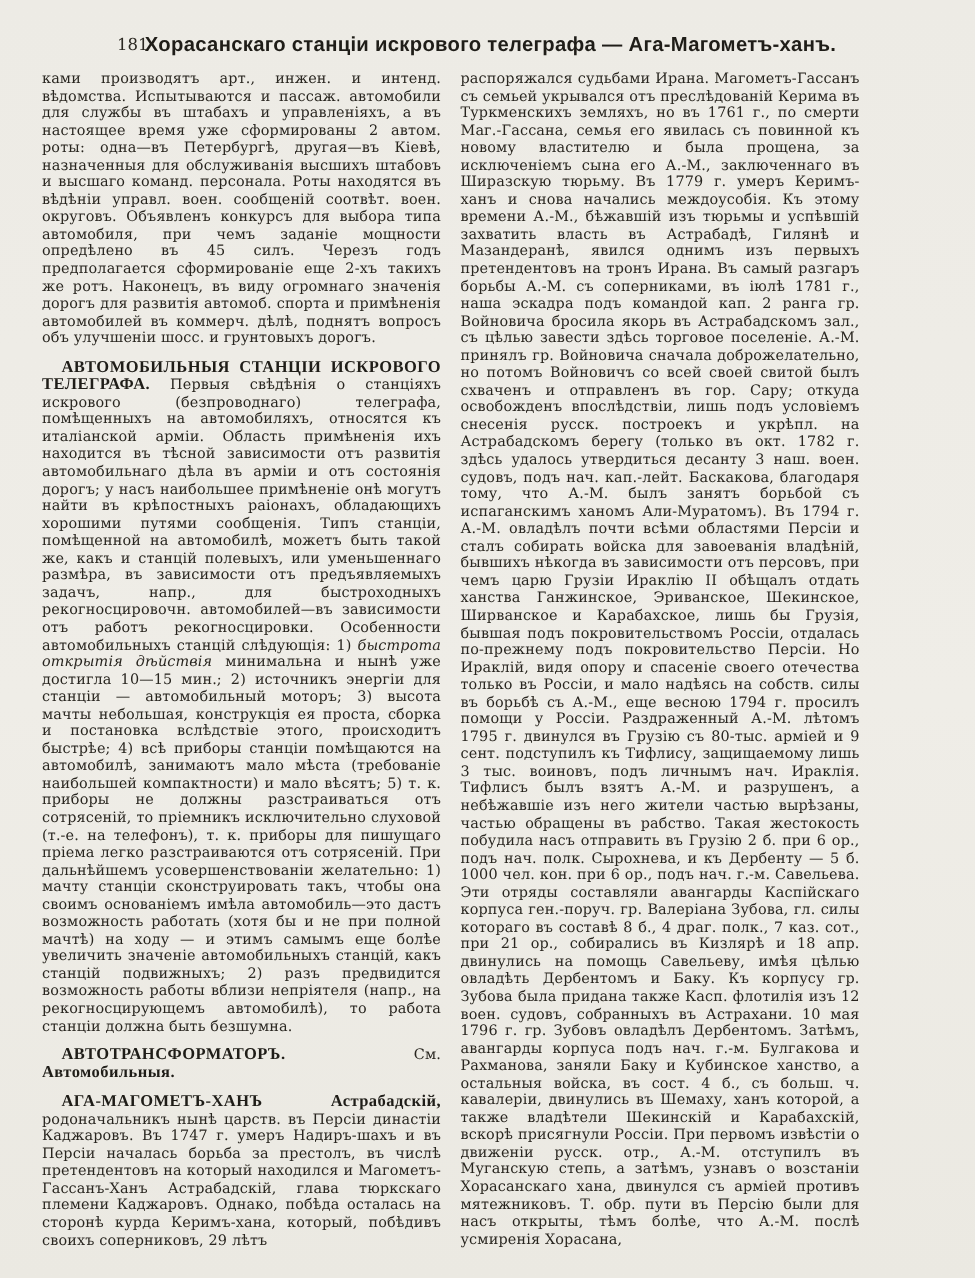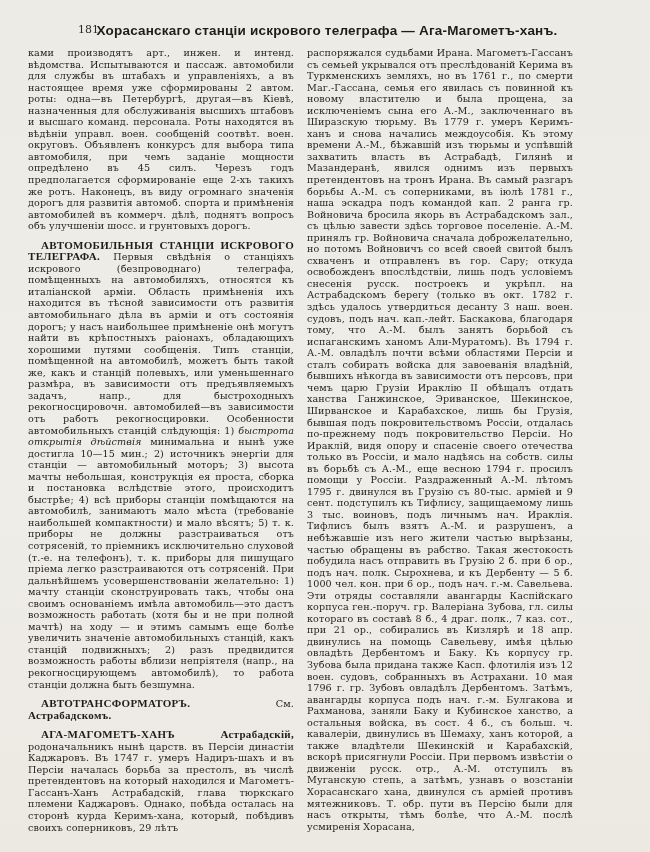--- a/index.html
+++ b/index.html
@@ -74,21 +74,21 @@
     <span class="running-title">Хорасанскаго станціи искрового телеграфа — Ага-Магометъ-ханъ.</span>
   </div>
 
   <div class="columns">
 
     <div class="col">
       <p class="cont"><span>ками производятъ арт., инжен. и интенд. вѣдомства. Испытываются и пассаж. автомобили для службы въ штабахъ и управленіяхъ, а въ настоящее время уже сформированы 2 автом. роты: одна—въ Петербургѣ, другая—въ Кіевѣ, назначенныя для обслуживанія высшихъ штабовъ и высшаго команд. персонала. Роты находятся въ вѣдѣніи управл. воен. сообщеній соотвѣт. воен. округовъ. Объявленъ конкурсъ для выбора типа автомобиля, при чемъ заданіе мощности опредѣлено въ 45 силъ. Черезъ годъ предполагается сформированіе еще 2-хъ такихъ же ротъ. Наконецъ, въ виду огромнаго значенія дорогъ для развитія автомоб. спорта и примѣненія автомобилей въ коммерч. дѣлѣ, поднятъ вопросъ объ улучшеніи шосс. и грунтовыхъ дорогъ.</span></p>
 
       <p class="entry"><span class="headword">АВТОМОБИЛЬНЫЯ СТАНЦІИ ИСКРОВОГО ТЕЛЕГРАФА.</span><span> Первыя свѣдѣнія о станціяхъ искрового (безпроводнаго) телеграфа, помѣщенныхъ на автомобиляхъ, относятся къ италіанской арміи. Область примѣненія ихъ находится въ тѣсной зависимости отъ развитія автомобильнаго дѣла въ арміи и отъ состоянія дорогъ; у насъ наибольшее примѣненіе онѣ могутъ найти въ крѣпостныхъ раіонахъ, обладающихъ хорошими путями сообщенія. Типъ станціи, помѣщенной на автомобилѣ, можетъ быть такой же, какъ и станцій полевыхъ, или уменьшеннаго размѣра, въ зависимости отъ предъявляемыхъ задачъ, напр., для быстроходныхъ рекогносцировочн. автомобилей—въ зависимости отъ работъ рекогносцировки. Особенности автомобильныхъ станцій слѣдующія: 1) </span><span class="ital">быстрота открытія дѣйствія</span><span> минимальна и нынѣ уже достигла 10—15 мин.; 2) источникъ энергіи для станціи — автомобильный моторъ; 3) высота мачты небольшая, конструкція ея проста, сборка и постановка вслѣдствіе этого, происходитъ быстрѣе; 4) всѣ приборы станціи помѣщаются на автомобилѣ, занимаютъ мало мѣста (требованіе наибольшей компактности) и мало вѣсятъ; 5) т. к. приборы не должны разстраиваться отъ сотрясеній, то пріемникъ исключительно слуховой (т.-е. на телефонъ), т. к. приборы для пишущаго пріема легко разстраиваются отъ сотрясеній. При дальнѣйшемъ усовершенствованіи желательно: 1) мачту станціи сконструировать такъ, чтобы она своимъ основаніемъ имѣла автомобиль—это дастъ возможность работать (хотя бы и не при полной мачтѣ) на ходу — и этимъ самымъ еще болѣе увеличить значеніе автомобильныхъ станцій, какъ станцій подвижныхъ; 2) разъ предвидится возможность работы вблизи непріятеля (напр., на рекогносцирующемъ автомобилѣ), то работа станціи должна быть безшумна.</span></p>
 
-      <p class="entry"><span class="headword">АВТОТРАНСФОРМАТОРЪ.</span><span> См. </span><span class="headword">Астрабадскомъ.</span></p>
+      <p class="entry"><span class="headword">АВТОТРАНСФОРМАТОРЪ.</span><span> См. </span><span class="headword">Автомобильныя.</span></p>
 
       <p class="entry"><span class="headword">АГА-МАГОМЕТЪ-ХАНЪ Астрабадскій,</span><span> родоначальникъ нынѣ царств. въ Персіи династіи Каджаровъ. Въ 1747 г. умеръ Надиръ-шахъ и въ Персіи началась борьба за престолъ, въ числѣ претендентовъ на который находился и Магометъ-Гассанъ-Ханъ Астрабадскій, глава тюркскаго племени Каджаровъ. Однако, побѣда осталась на сторонѣ курда Керимъ-хана, который, побѣдивъ своихъ соперниковъ, 29 лѣтъ</span></p>
     </div>
 
     <div class="col">
       <p class="cont"><span>распоряжался судьбами Ирана. Магометъ-Гассанъ съ семьей укрывался отъ преслѣдованій Керима въ Туркменскихъ земляхъ, но въ 1761 г., по смерти Маг.-Гассана, семья его явилась съ повинной къ новому властителю и была прощена, за исключеніемъ сына его А.-М., заключеннаго въ Ширазскую тюрьму. Въ 1779 г. умеръ Керимъ-ханъ и снова начались междоусобія. Къ этому времени А.-М., бѣжавшій изъ тюрьмы и успѣвшій захватить власть въ Астрабадѣ, Гилянѣ и Мазандеранѣ, явился однимъ изъ первыхъ претендентовъ на тронъ Ирана. Въ самый разгаръ борьбы А.-М. съ соперниками, въ іюлѣ 1781 г., наша эскадра подъ командой кап. 2 ранга гр. Войновича бросила якорь въ Астрабадскомъ зал., съ цѣлью завести здѣсь торговое поселеніе. А.-М. принялъ гр. Войновича сначала доброжелательно, но потомъ Войновичъ со всей своей свитой былъ схваченъ и отправленъ въ гор. Сару; откуда освобожденъ впослѣдствіи, лишь подъ условіемъ снесенія русск. построекъ и укрѣпл. на Астрабадскомъ берегу (только въ окт. 1782 г. здѣсь удалось утвердиться десанту 3 наш. воен. судовъ, подъ нач. кап.-лейт. Баскакова, благодаря тому, что А.-М. былъ занятъ борьбой съ испаганскимъ ханомъ Али-Муратомъ). Въ 1794 г. А.-М. овладѣлъ почти всѣми областями Персіи и сталъ собирать войска для завоеванія владѣній, бывшихъ нѣкогда въ зависимости отъ персовъ, при чемъ царю Грузіи Ираклію II обѣщалъ отдать ханства Ганжинское, Эриванское, Шекинское, Ширванское и Карабахское, лишь бы Грузія, бывшая подъ покровительствомъ Россіи, отдалась по-прежнему подъ покровительство Персіи. Но Ираклій, видя опору и спасеніе своего отечества только въ Россіи, и мало надѣясь на собств. силы въ борьбѣ съ А.-М., еще весною 1794 г. просилъ помощи у Россіи. Раздраженный А.-М. лѣтомъ 1795 г. двинулся въ Грузію съ 80-тыс. арміей и 9 сент. подступилъ къ Тифлису, защищаемому лишь 3 тыс. воиновъ, подъ личнымъ нач. Ираклія. Тифлисъ былъ взятъ А.-М. и разрушенъ, а небѣжавшіе изъ него жители частью вырѣзаны, частью обращены въ рабство. Такая жестокость побудила насъ отправить въ Грузію 2 б. при 6 ор., подъ нач. полк. Сырохнева, и къ Дербенту — 5 б. 1000 чел. кон. при 6 ор., подъ нач. г.-м. Савельева. Эти отряды составляли авангарды Каспійскаго корпуса ген.-поруч. гр. Валеріана Зубова, гл. силы котораго въ составѣ 8 б., 4 драг. полк., 7 каз. сот., при 21 ор., собирались въ Кизлярѣ и 18 апр. двинулись на помощь Савельеву, имѣя цѣлью овладѣть Дербентомъ и Баку. Къ корпусу гр. Зубова была придана также Касп. флотилія изъ 12 воен. судовъ, собранныхъ въ Астрахани. 10 мая 1796 г. гр. Зубовъ овладѣлъ Дербентомъ. Затѣмъ, авангарды корпуса подъ нач. г.-м. Булгакова и Рахманова, заняли Баку и Кубинское ханство, а остальныя войска, въ сост. 4 б., съ больш. ч. кавалеріи, двинулись въ Шемаху, ханъ которой, а также владѣтели Шекинскій и Карабахскій, вскорѣ присягнули Россіи. При первомъ извѣстіи о движеніи русск. отр., А.-М. отступилъ въ Муганскую степь, а затѣмъ, узнавъ о возстаніи Хорасанскаго хана, двинулся съ арміей противъ мятежниковъ. Т. обр. пути въ Персію были для насъ открыты, тѣмъ болѣе, что А.-М. послѣ усмиренія Хорасана,</span></p>
     </div>
 
   </div>
 </div>

